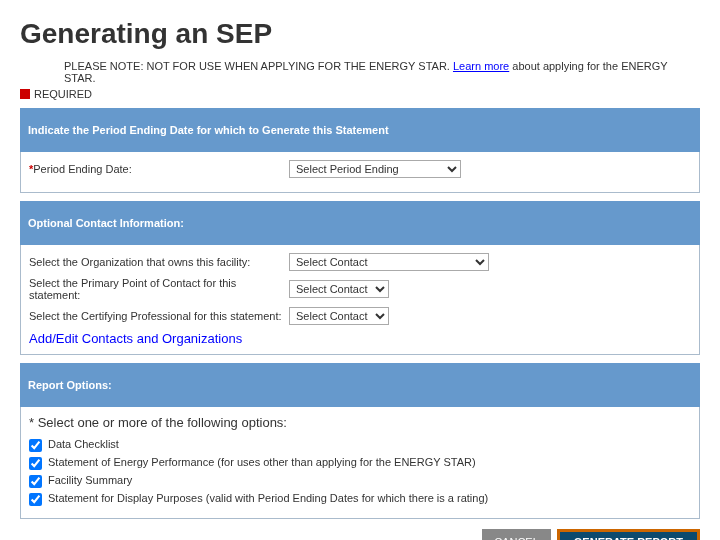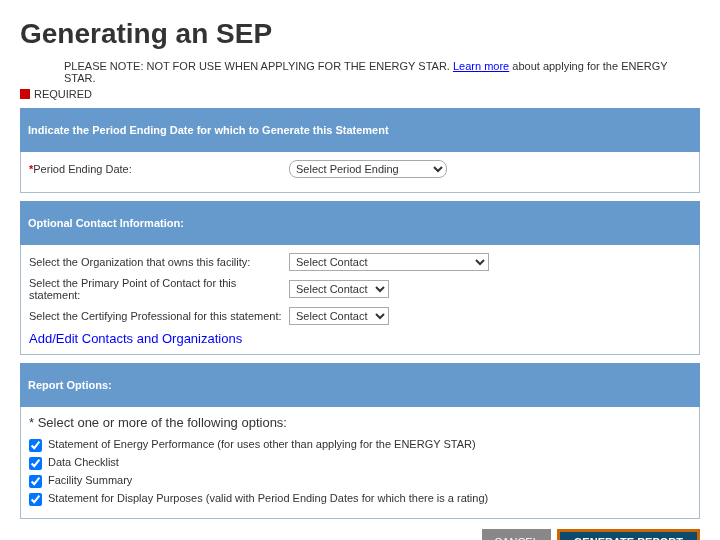--- a/index.html
+++ b/index.html
@@ -73,22 +73,21 @@
     }
     .form-row select {
       font-size: 11px;
       padding: 1px 2px;
       border: 1px solid #aaa;
       background: #fff;
       color: #333;
       cursor: pointer;
     }
     .select-period {
-      width: 158px;
-      border-radius: 8px;
+      width: 172px;
     }
     .select-org {
       width: 200px;
     }
     .select-contact-sm {
       width: 100px;
     }
     .link-row {
       margin-top: 4px;
     }
@@ -198,26 +197,26 @@
     </div>
     <div class="link-row">
       <a>Add/Edit Contacts and Organizations</a>
     </div>
   </div>
 
   <div class="section-header">Report Options:</div>
   <div class="section-body">
     <p class="options-text">* Select one or more of the following options:</p>
     <div class="checkbox-row">
+      <input type="checkbox" checked="" id="opt1" style="">
+      <label for="opt1">Data Checklist</label>
+    </div>
+    <div class="checkbox-row">
       <input type="checkbox" checked="" id="opt0" style="">
       <label for="opt0">Statement of Energy Performance (for uses other than applying for the ENERGY STAR)</label>
-    </div>
-    <div class="checkbox-row">
-      <input type="checkbox" checked="" id="opt1" style="">
-      <label for="opt1">Data Checklist</label>
     </div>
     <div class="checkbox-row">
       <input type="checkbox" checked="" id="opt2" style="">
       <label for="opt2">Facility Summary</label>
     </div>
     <div class="checkbox-row">
       <input type="checkbox" checked="" id="opt3" style="">
       <label for="opt3">Statement for Display Purposes (valid with Period Ending Dates for which there is a rating)</label>
     </div>
   </div>

